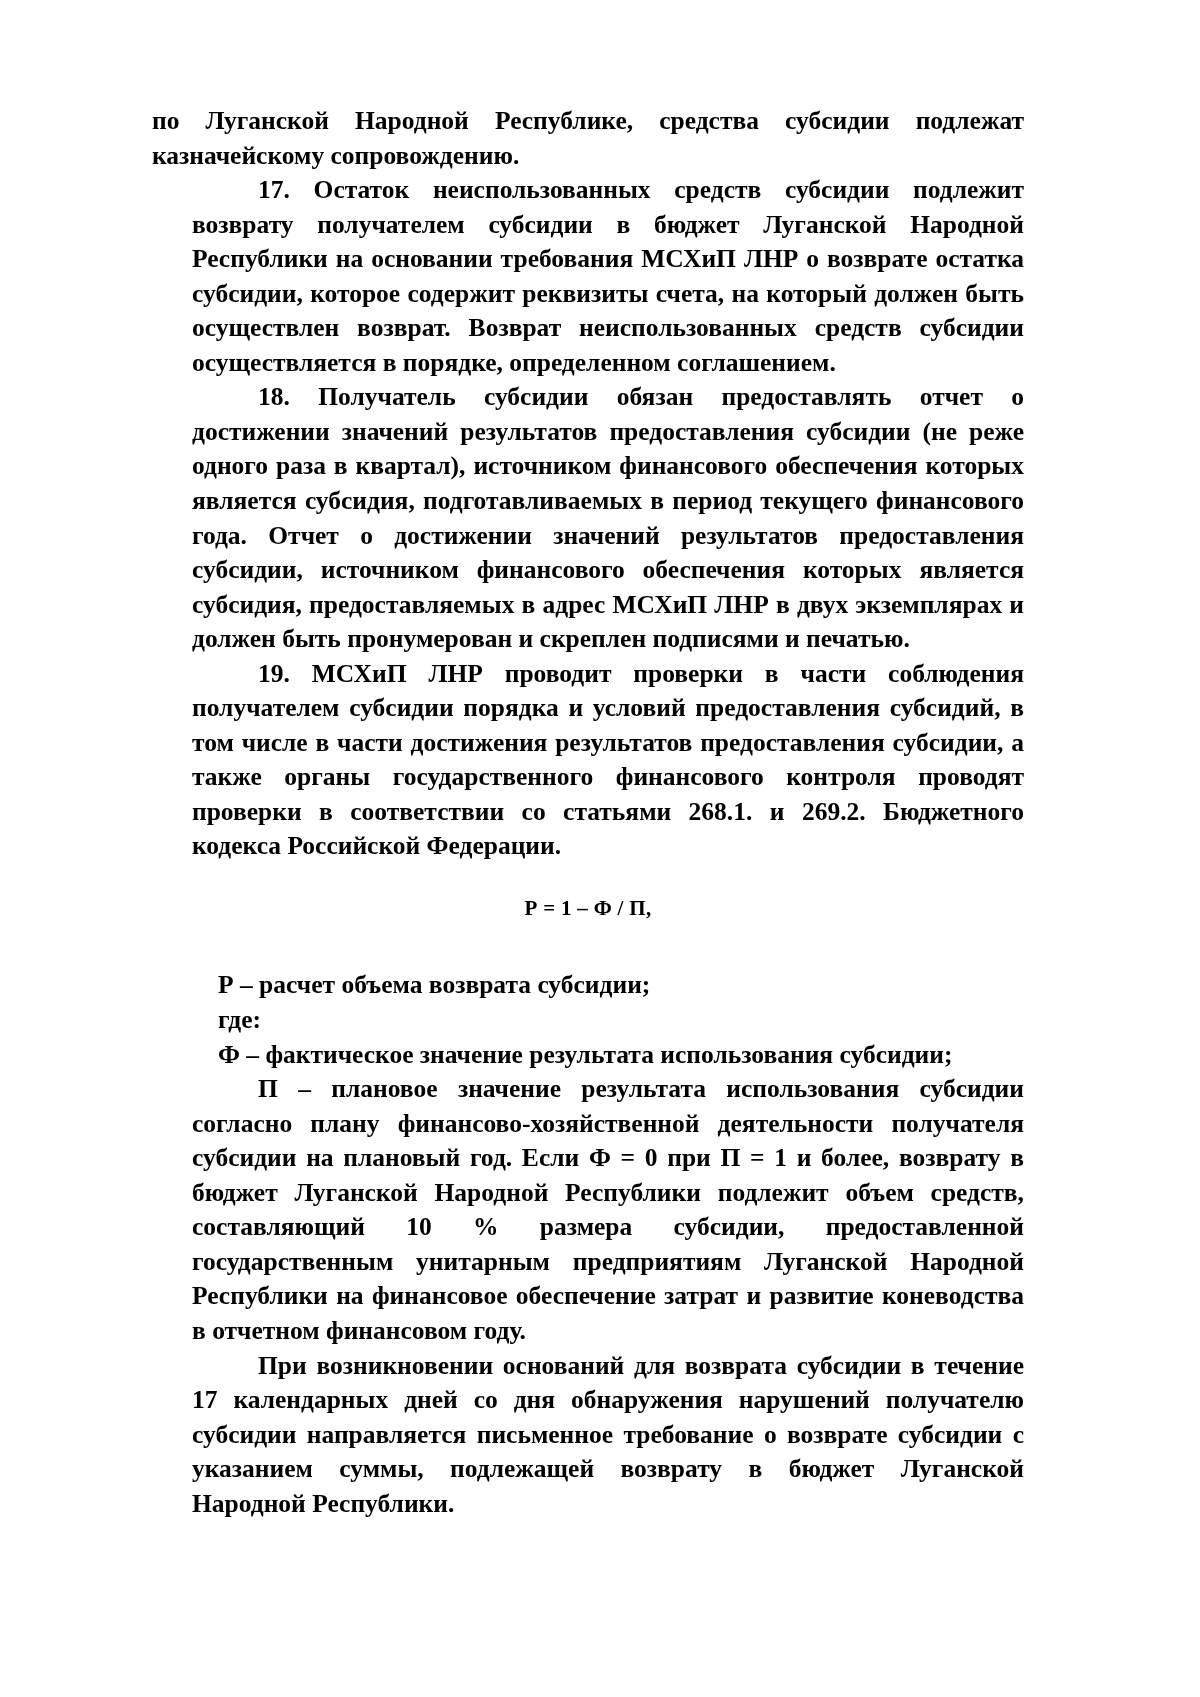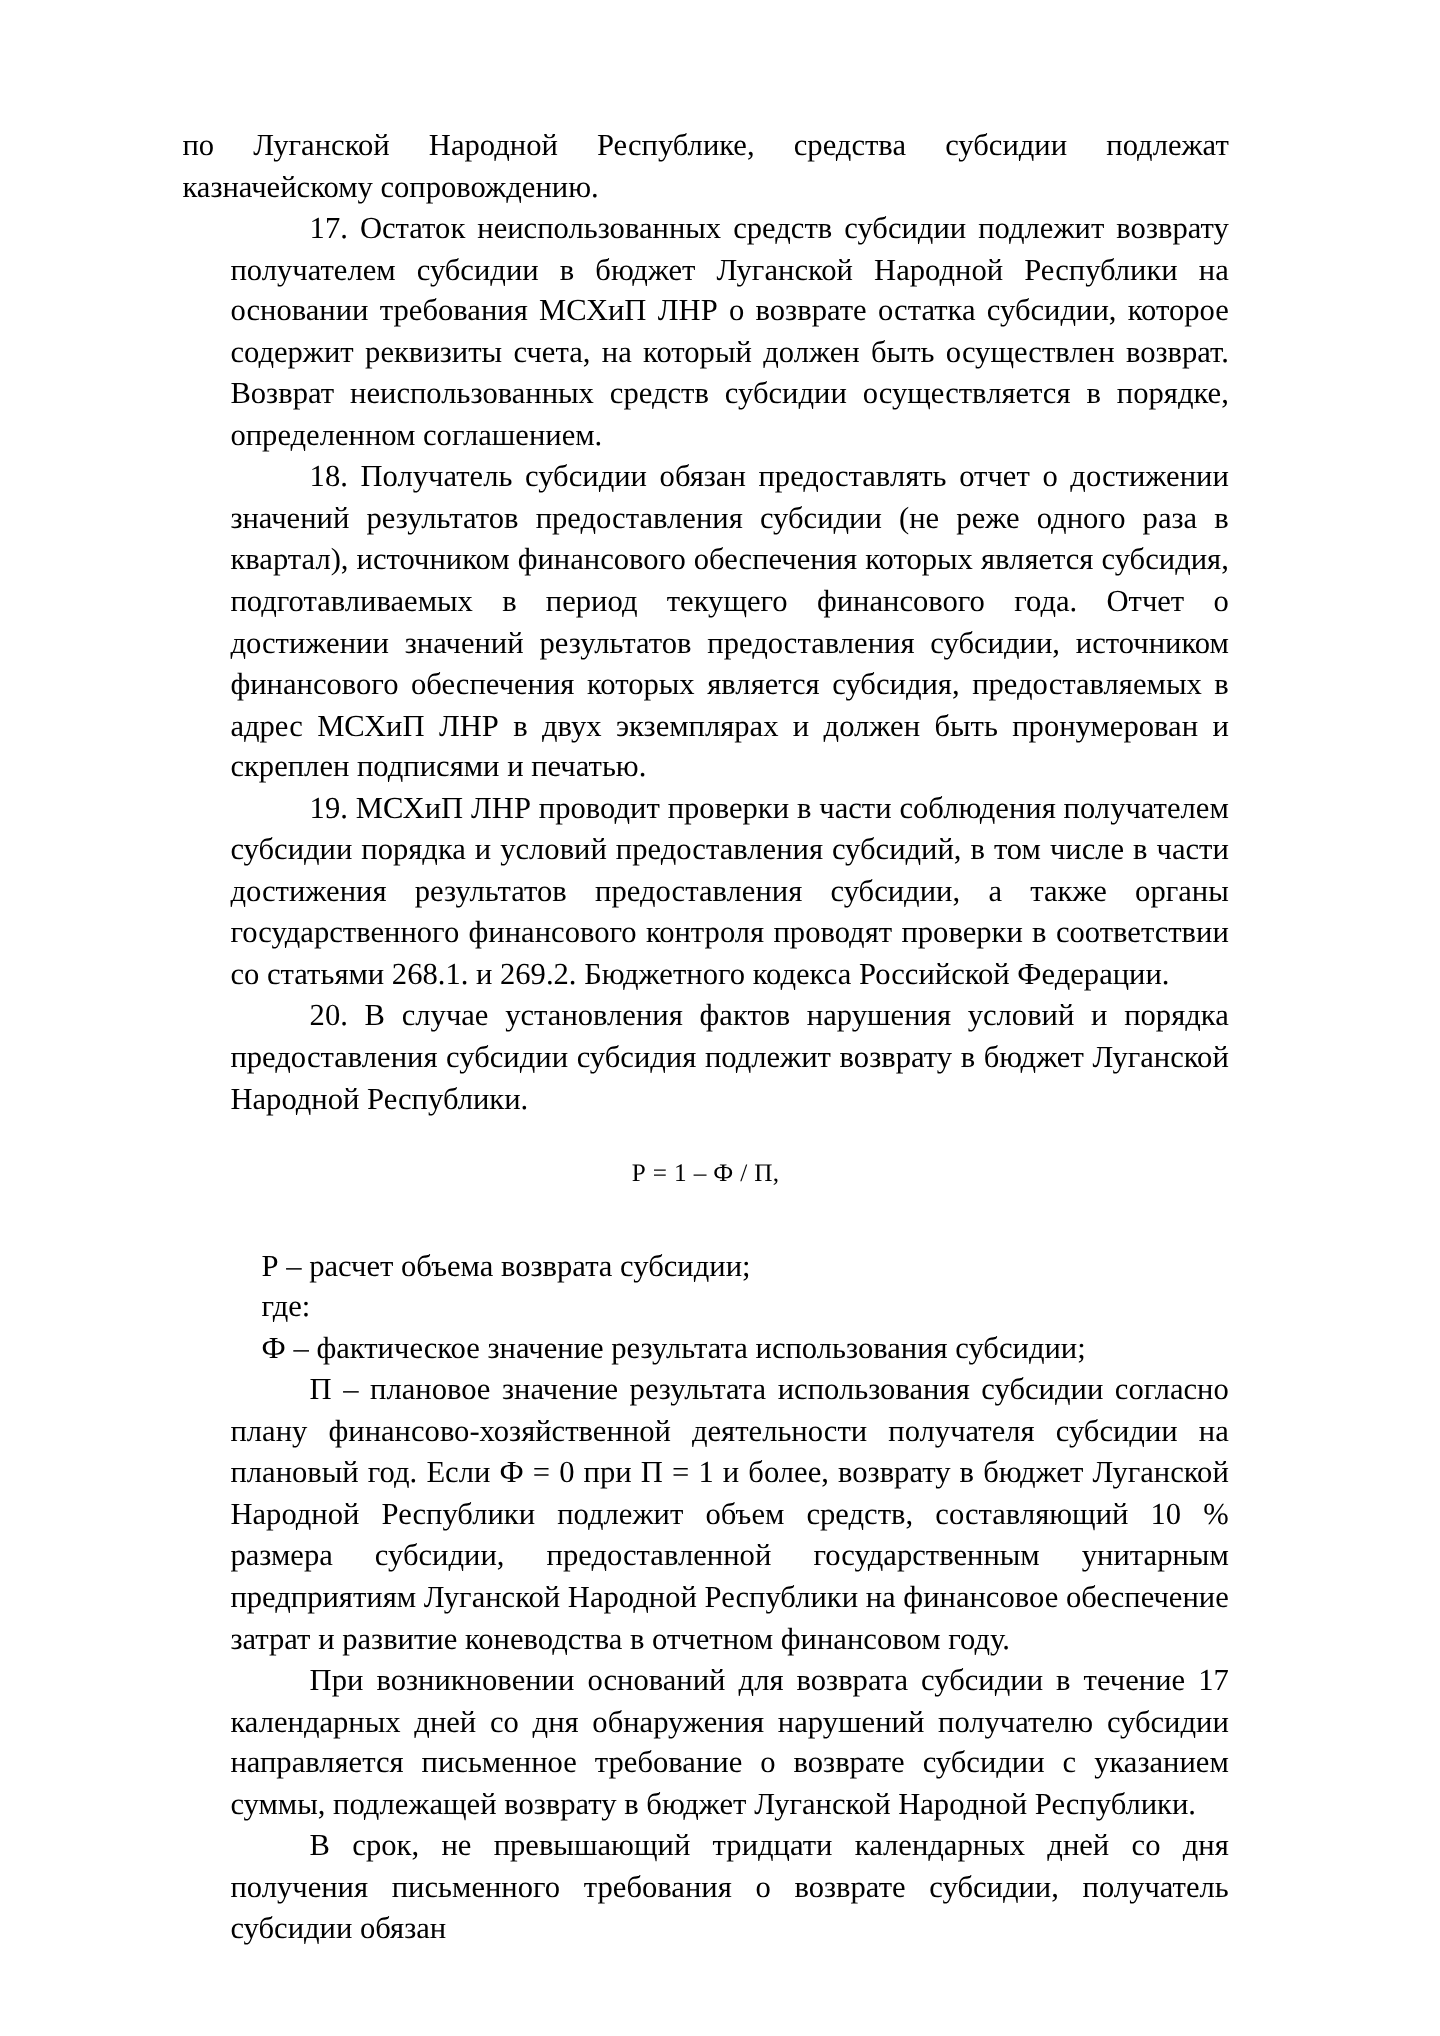--- a/index.html
+++ b/index.html
@@ -13,20 +13,21 @@
     font-family: "Liberation Serif", "DejaVu Serif", serif;
     color: #000000;
   }
   .page {
     box-sizing: border-box;
     width: 1152px;
     height: 1697px;
     padding: 104px 128px 0 152px;
     background: #ffffff;
     position: relative;
+    font-weight: bold;
   }
   .doc-body {
     font-size: 25.5px;
     line-height: 1.355;
     text-align: justify;
     text-justify: inter-word;
   }
   p {
     margin: 0;
     text-align: justify;
@@ -55,26 +56,24 @@
 </head>
 <body>
 
 <div class="page">
   <div class="doc-body">
 
     <p class="noindent">по Луганской Народной Республике, средства субсидии подлежат казначейскому сопровождению.</p>
     <p class="indent">17. Остаток неиспользованных средств субсидии подлежит возврату получателем субсидии в бюджет Луганской Народной Республики на основании требования МСХиП ЛНР о возврате остатка субсидии, которое содержит реквизиты счета, на который должен быть осуществлен возврат. Возврат неиспользованных средств субсидии осуществляется в порядке, определенном соглашением.</p>
     <p class="indent">18. Получатель субсидии обязан предоставлять отчет о достижении значений результатов предоставления субсидии (не реже одного раза в квартал), источником финансового обеспечения которых является субсидия, подготавливаемых в период текущего финансового года. Отчет о достижении значений результатов предоставления субсидии, источником финансового обеспечения которых является субсидия, предоставляемых в адрес МСХиП ЛНР в двух экземплярах и должен быть пронумерован и скреплен подписями и печатью.</p>
     <p class="indent">19. МСХиП ЛНР проводит проверки в части соблюдения получателем субсидии порядка и условий предоставления субсидий, в том числе в части достижения результатов предоставления субсидии, а также органы государственного финансового контроля проводят проверки в соответствии со статьями 268.1. и 269.2. Бюджетного кодекса Российской Федерации.</p>
-    <p class="indent">20. В случае установления фактов нарушения условий и порядка предоставления субсидии субсидия подлежит возврату в бюджет Луганской Народной Республики.</p>
 
     <p class="formula">Р = 1 – Ф / П,</p>
 
     <p class="gde">Р – расчет объема возврата субсидии;</p>
     <p class="gde">где:</p>
     <p class="gde">Ф – фактическое значение результата использования субсидии;</p>
 
     <p class="indent">П – плановое значение результата использования субсидии согласно плану финансово-хозяйственной деятельности получателя субсидии на плановый год. Если Ф = 0 при П = 1 и более, возврату в бюджет Луганской Народной Республики подлежит объем средств, составляющий 10 % размера субсидии, предоставленной государственным унитарным предприятиям Луганской Народной Республики на финансовое обеспечение затрат и развитие коневодства в отчетном финансовом году.</p>
     <p class="indent">При возникновении оснований для возврата субсидии в течение 17 календарных дней со дня обнаружения нарушений получателю субсидии направляется письменное требование о возврате субсидии с указанием суммы, подлежащей возврату в бюджет Луганской Народной Республики.</p>
-    <p class="indent">В срок, не превышающий тридцати календарных дней со дня получения письменного требования о возврате субсидии, получатель субсидии обязан</p>
 
   </div>
 </div>
 
 </body></html>

